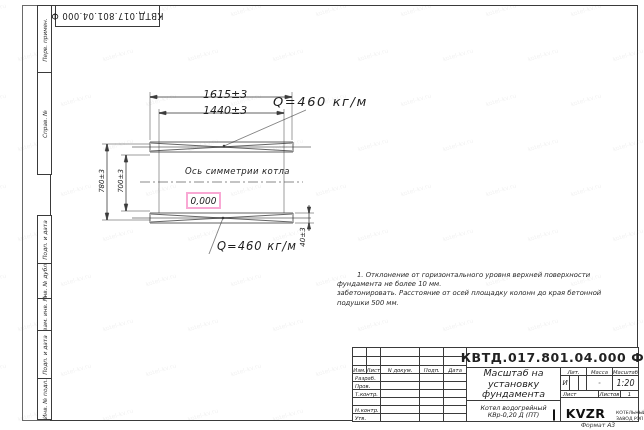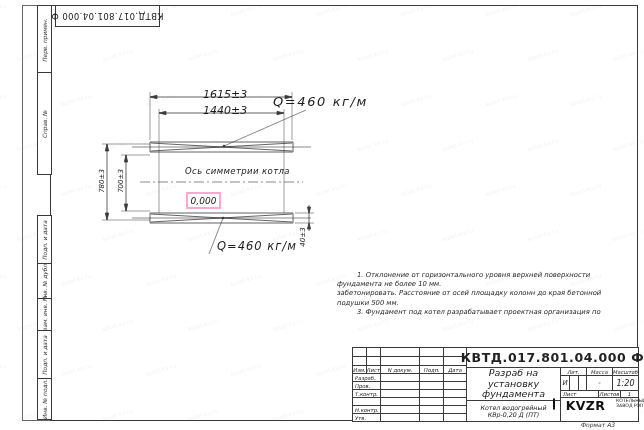--- a/index.html
+++ b/index.html
@@ -49,21 +49,21 @@
             font-size:9.5px;font-style:italic;line-height:10.5px;text-align:center;}
   .tb-product{left:0;top:53px;width:94px;height:20px;border-right:1px solid #3a3a3a;display:flex;
               flex-direction:column;align-items:center;justify-content:center;font-size:6.3px;
               font-style:italic;line-height:7.5px;text-align:center;}
   .tb-grid{left:94px;top:20px;width:77px;height:53px;display:flex;flex-direction:column;}
   .gr{display:flex;border-bottom:1px solid #3a3a3a;}
   .gr:last-child{border-bottom:none;}
   .gc{border-right:1px solid #3a3a3a;display:flex;align-items:center;justify-content:center;
       font-size:5.3px;font-style:italic;white-space:nowrap;overflow:hidden;}
   .gc:last-child{border-right:none;}
-  .logo-row{display:flex;align-items:flex-start;justify-content:center;gap:11px;height:23px;}
+  .logo-row{display:flex;align-items:flex-end;justify-content:center;gap:11px;height:23px;}
   .logo-icon{width:13px;height:12px;border-radius:2px;
              background:repeating-linear-gradient(90deg,#111 0 1.6px,#fff 1.6px 3.1px);
              border:1px solid #111;}
   .logo-text{font-size:12.5px;font-weight:800;letter-spacing:.3px;font-style:normal;color:#111;}
   .company{display:flex;flex-direction:column;font-size:4.6px;line-height:5.4px;color:#222;font-style:normal;}
   .format-label{left:558px;top:421px;width:80px;text-align:center;font-size:6px;font-style:italic;color:#333;}
   
   .wm{position:absolute;transform:rotate(-17deg);font-size:6px;color:#000;opacity:.06;
       white-space:nowrap;pointer-events:none;}
   svg line,svg rect,svg circle,svg polygon{vector-effect:non-scaling-stroke;}
@@ -246,21 +246,20 @@
   <div class="lbl axis-label" style="left:185px;top:166px;">Ось симметрии котла</div>
   <div class="abs level-box">
     <span>0,000</span>
   </div>
 
   <div class="abs notes">
     <div class="indent">1. Отклонение от горизонтального уровня верхней поверхности</div>
     <div>фундамента не более 10 мм.</div>
     <div>забетонировать. Расстояние от осей площадку колонн до края бетонной</div>
     <div>подушки 500 мм.</div>
-    <div class="indent">3. Фундамент под котел разрабатывает проектная организация по</div>
   </div>
 
   <div class="abs tb">
     <div class="tb-left">
       <div class="tb-row" style="height:9px;">
         <div class="tb-cell" style="width:14px;"></div>
         <div class="tb-cell" style="width:14px;"></div>
         <div class="tb-cell" style="width:40px;"></div>
         <div class="tb-cell" style="width:24px;"></div>
         <div class="tb-cell" style="width:22px;"></div>
@@ -313,21 +312,21 @@
         <div class="tb-cell lab" style="width:28px;">Утв.</div>
         <div class="tb-cell" style="width:40px;"></div>
         <div class="tb-cell" style="width:24px;"></div>
         <div class="tb-cell" style="width:22px;"></div>
       </div>
     </div>
 
     <div class="tb-right">
       <div class="abs tb-doc">КВТД.017.801.04.000 Ф</div>
       <div class="abs tb-title">
-        <span>Разраб на</span>
+        <span>Масштаб на</span>
         <span>установку</span>
         <span>фундамента</span>
       </div>
       <div class="abs tb-product">
         <span>Котел водогрейный</span>
         <span>КВр-0,20 Д (ПТ)</span>
       </div>
       <div class="abs tb-grid">
         <div class="gr" style="height:8px;">
           <div class="gc" style="width:26px;">Лит.</div>

